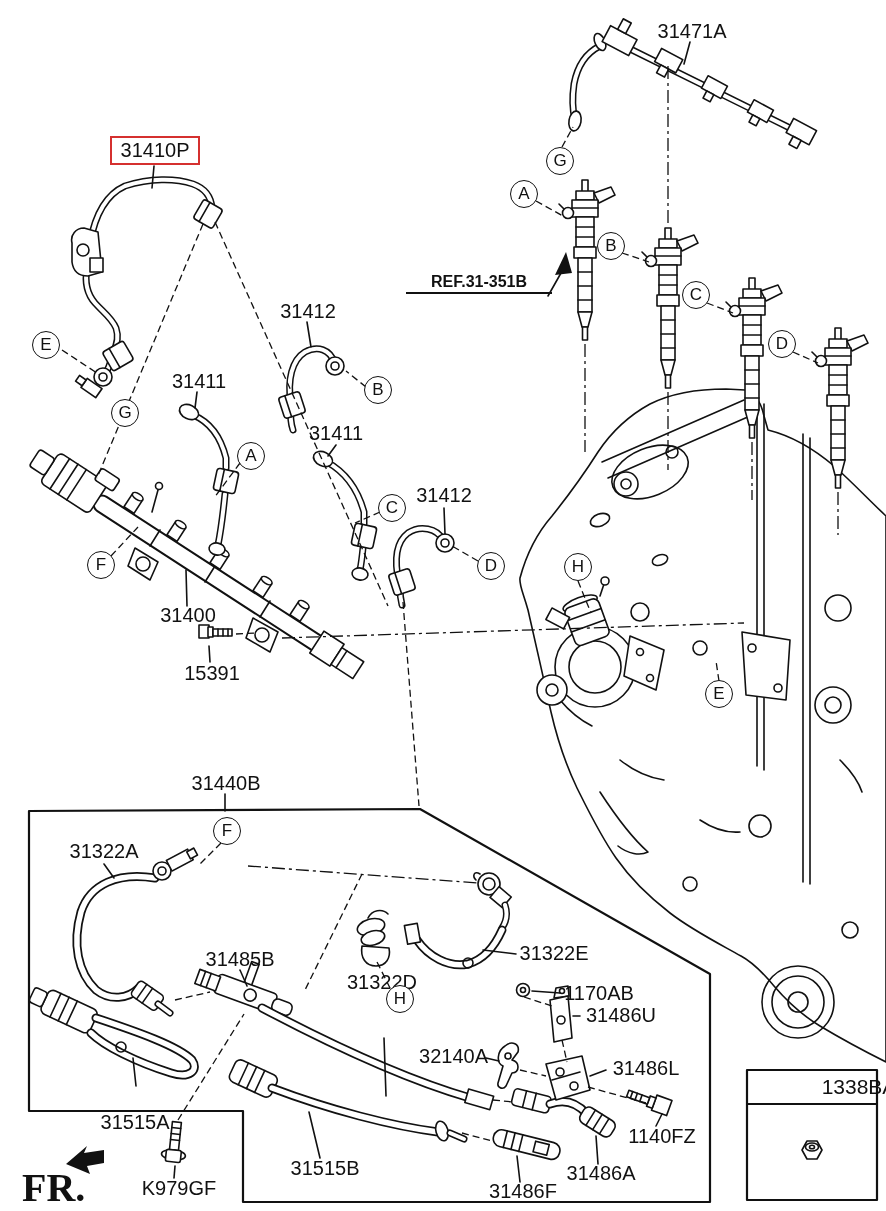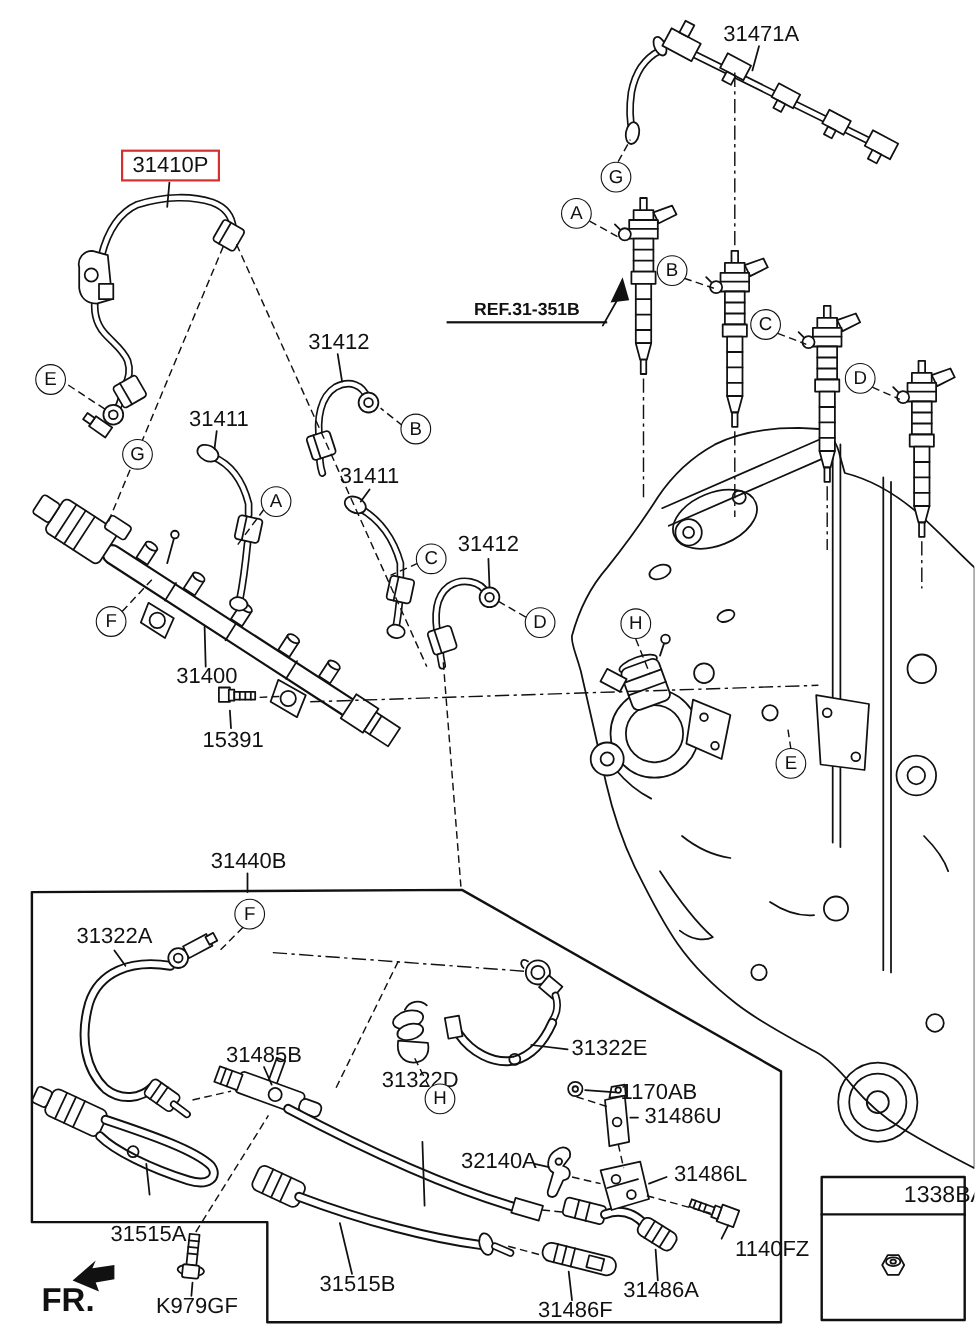--- a/index.html
+++ b/index.html
@@ -22,21 +22,21 @@
           white-space:nowrap;color:#111;}
   .callout{position:absolute;width:28px;height:28px;box-sizing:border-box;
            border:1.7px solid #111;border-radius:50%;background:#fff;
            display:flex;align-items:center;justify-content:center;
            font-size:17px;color:#111;}
   .hlbox{position:absolute;left:110px;top:136px;width:90px;height:29px;
          box-sizing:border-box;border:2.5px solid #d5302f;}
   .hlbox .plabel{position:absolute;left:0;top:0;width:100%;line-height:25px;}
   .reflabel{font-weight:bold;font-size:16px;border-bottom:2.2px solid #111;padding-bottom:1px;}
   .boxtitle{font-size:21px;}
-  .frlabel{font-size:30px;font-weight:bold;text-align:right;}
+  .frlabel{font-size:40px;font-weight:bold;text-align:left;font-family:Liberation Serif, serif;}
 </style>
 </head>
 <body>
 
 <div id="stage">
 
 <svg id="art" width="886" height="1211" viewBox="0 0 886 1211">
   <defs>
     <g id="injector">
       <rect x="-3" y="0" width="6" height="13" class="wfill"></rect>
@@ -489,21 +489,21 @@
 <div class="plabel" style="left:514px;top:943px;width:80px;">31322E</div>
 <div class="plabel" style="left:561px;top:983px;width:76px;">1170AB</div>
 <div class="plabel" style="left:581px;top:1005px;width:80px;">31486U</div>
 <div class="plabel" style="left:318px;top:972px;width:82px;margin-left:23px;">31322D</div>
 <div class="plabel" style="left:408px;top:1046px;width:80px;text-align:right;">32140A</div>
 <div class="plabel" style="left:606px;top:1058px;width:80px;">31486L</div>
 <div class="plabel" style="left:94px;top:1085px;width:82px;margin-top:27px;">31515A</div>
 <div class="plabel" style="left:284px;top:1158px;width:82px;">31515B</div>
 <div class="plabel" style="left:560px;top:1163px;width:82px;">31486A</div>
 <div class="plabel" style="left:482px;top:1181px;width:82px;">31486F</div>
-<div class="plabel" style="left:624px;top:1126px;width:76px;margin-left:40px;">1140FZ</div>
+<div class="plabel" style="left:624px;top:1126px;width:76px;">1140FZ</div>
 <div class="plabel" style="left:136px;top:1178px;width:86px;">K979GF</div>
 <div class="plabel boxtitle" style="left:747px;top:1076px;width:130px;margin-left:47px;">1338BA</div>
 <div class="plabel frlabel" style="left:22px;top:1167px;width:64px;">FR.</div>
 
 <div class="callout" style="left:32px;top:331px;">E</div>
 <div class="callout" style="left:111px;top:399px;">G</div>
 <div class="callout" style="left:237px;top:442px;">A</div>
 <div class="callout" style="left:364px;top:376px;">B</div>
 <div class="callout" style="left:378px;top:494px;">C</div>
 <div class="callout" style="left:477px;top:552px;">D</div>

